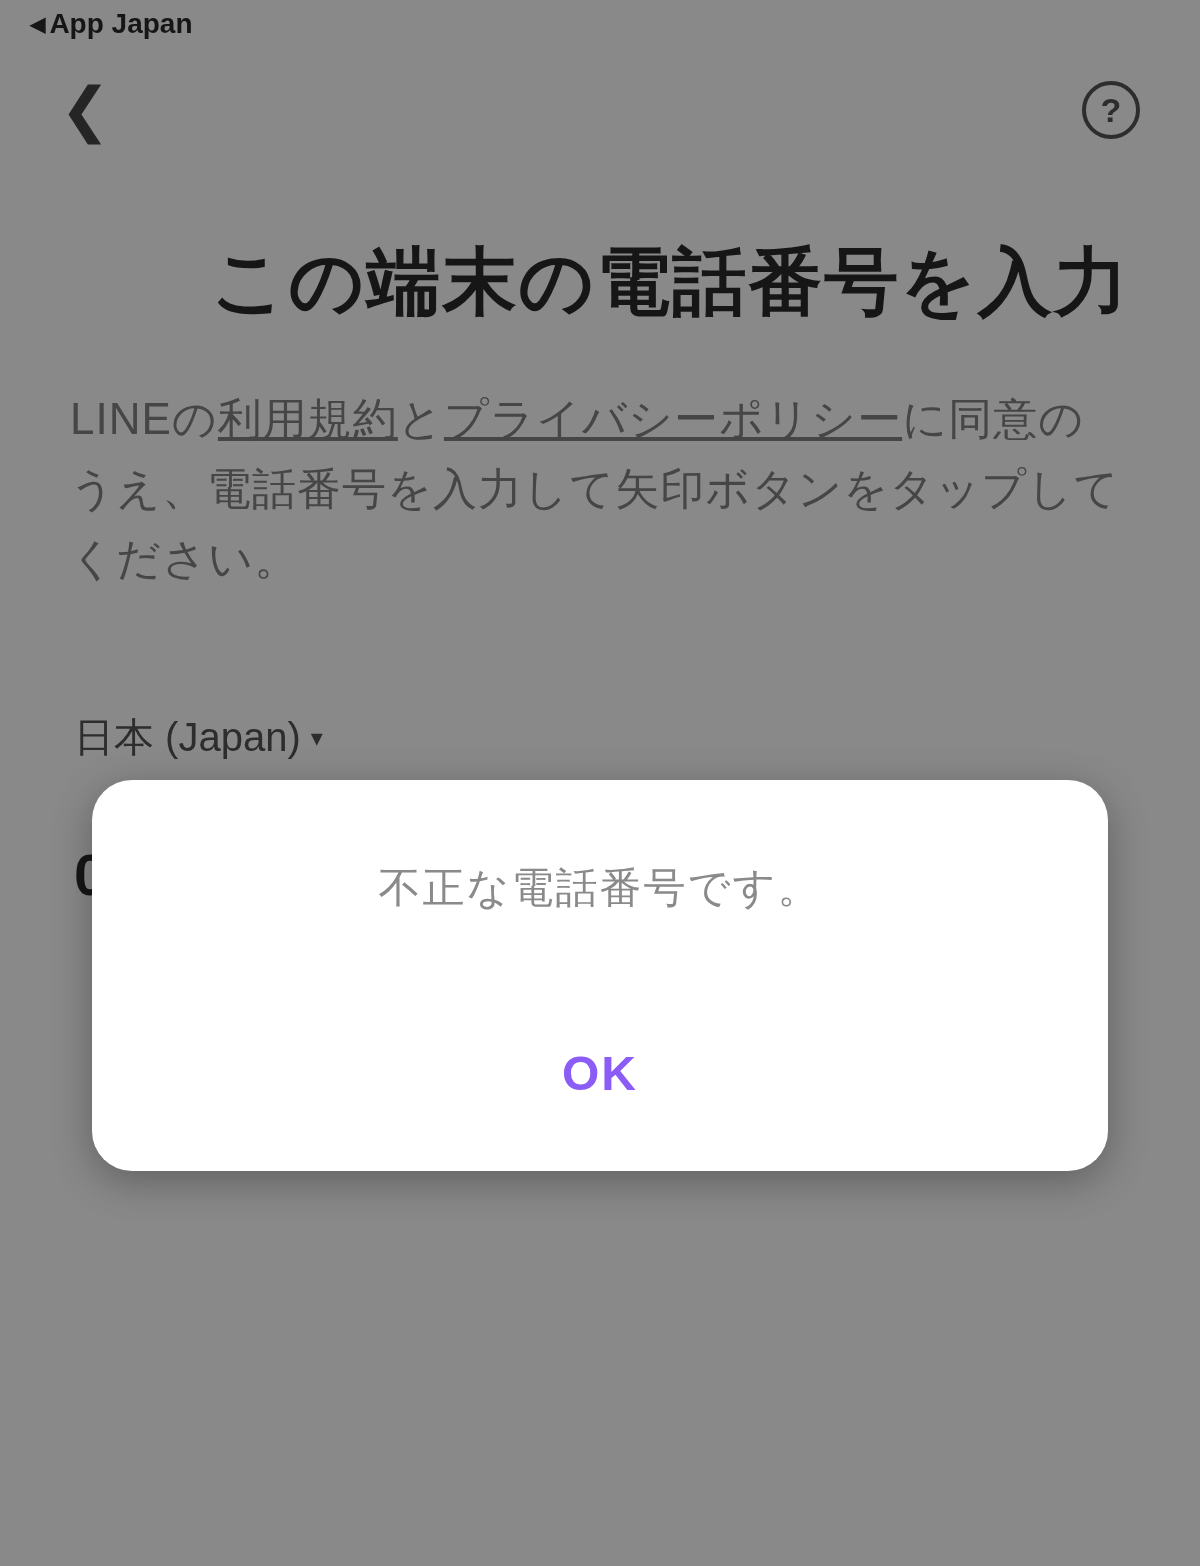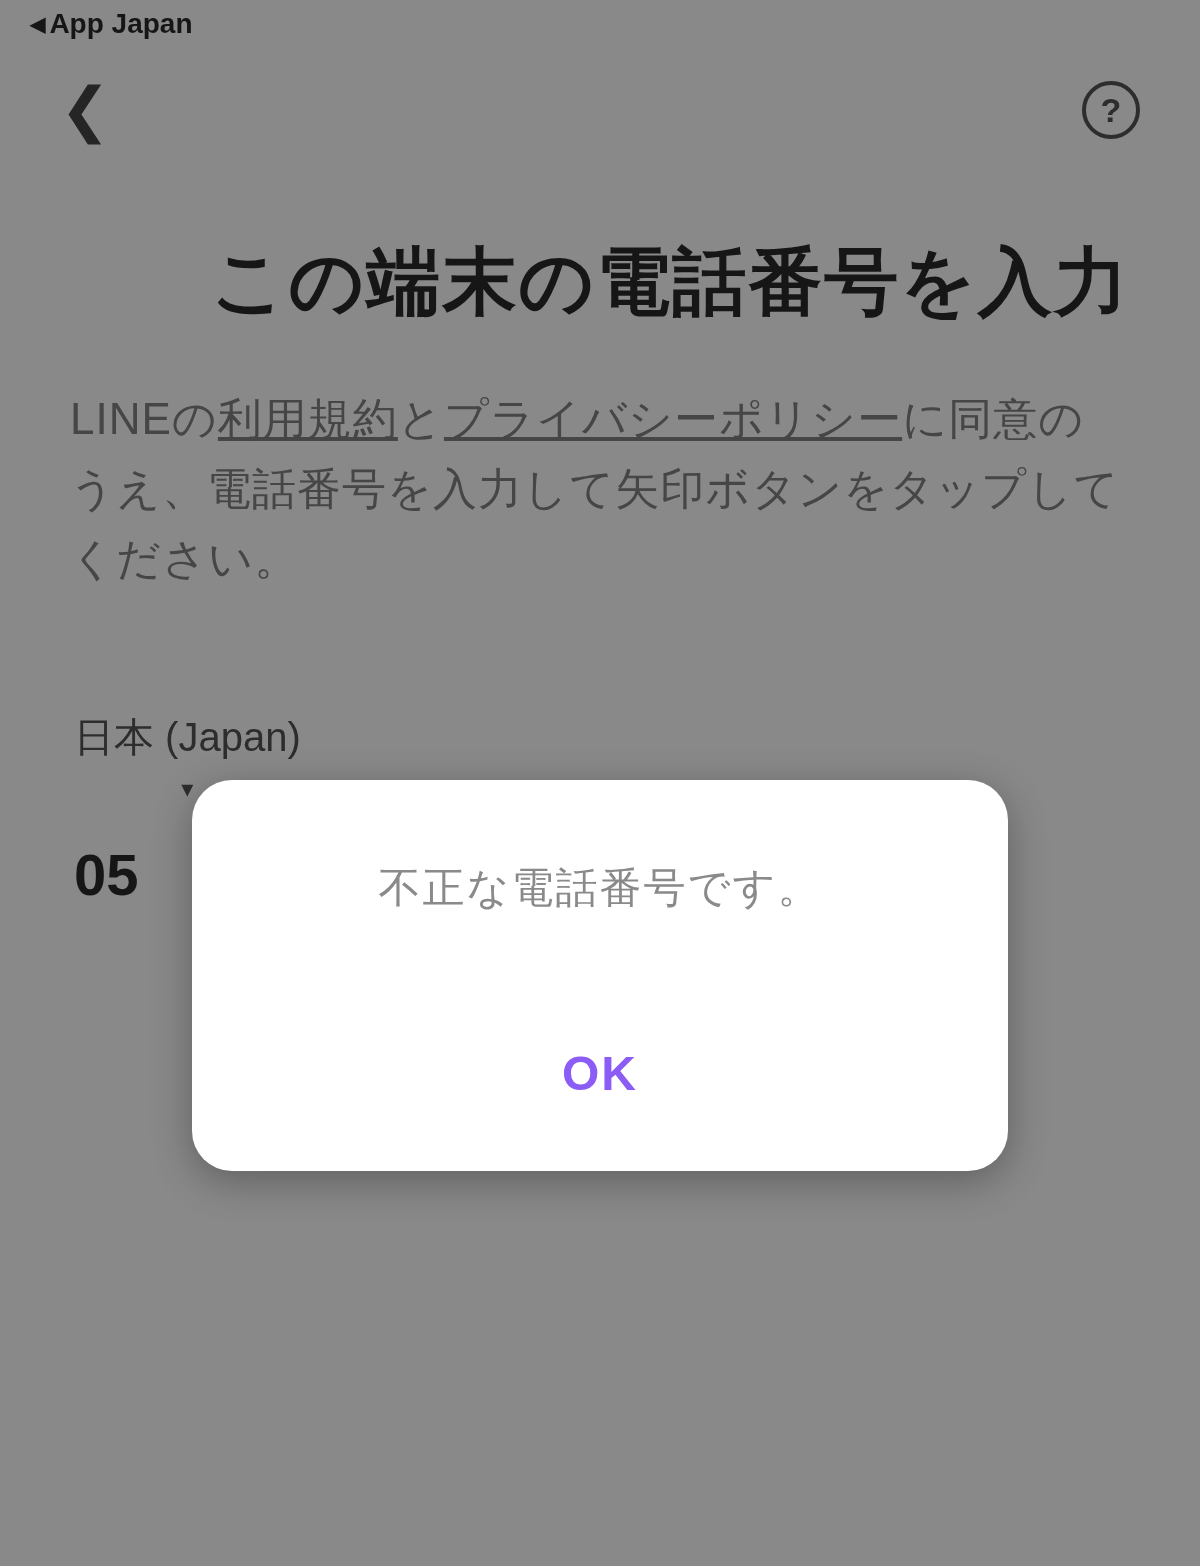--- a/index.html
+++ b/index.html
@@ -95,21 +95,20 @@
     .country {
       position: absolute;
       top: 710px;
       left: 74px;
       font-size: 40px;
       color: #333;
       display: flex;
       align-items: center;
       gap: 10px;
       cursor: pointer;
-      flex-direction: column;
     }
     .country .caret {
       font-size: 24px;
     }
     .phone {
       position: absolute;
       top: 841px;
       left: 74px;
       font-size: 58px;
       font-weight: 700;
@@ -119,21 +118,21 @@
     .overlay {
       position: absolute;
       inset: 0;
       background: rgba(40, 40, 40, 0.55);
       display: flex;
       align-items: flex-start;
       justify-content: center;
     }
     .dialog {
       margin-top: 780px;
-      width: 816px;
+      width: 1016px;
       background: #ffffff;
       border-radius: 40px;
       box-shadow: 0 10px 40px rgba(0,0,0,0.3);
       padding: 80px 40px 50px 40px;
       text-align: center;
     }
     .dialog-msg {
       font-size: 42px;
       color: #8a8a8a;
       letter-spacing: 2px;

